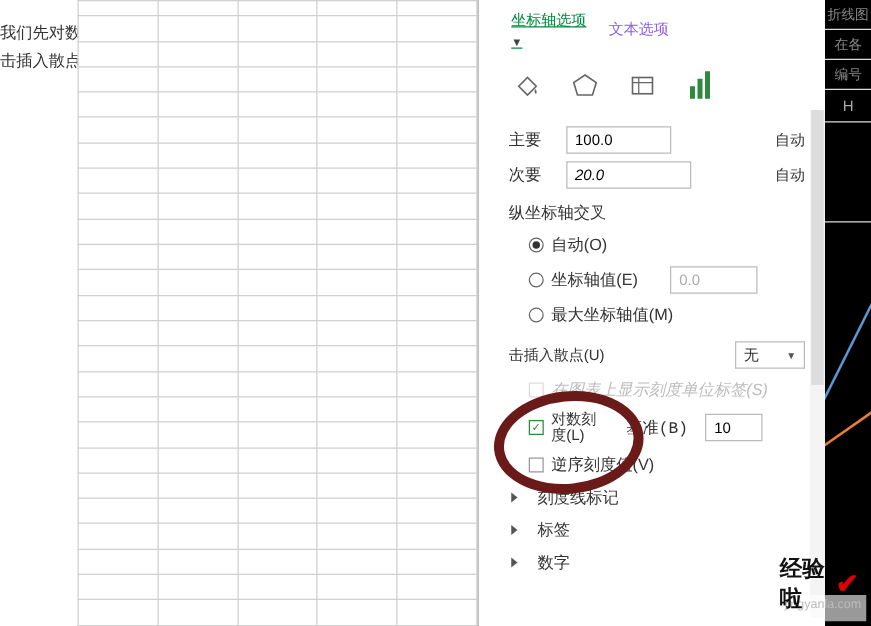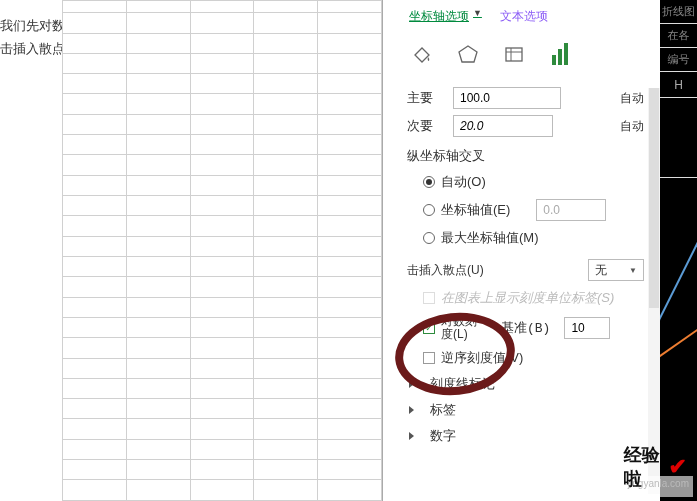--- a/index.html
+++ b/index.html
@@ -55,20 +55,21 @@
       align-items: center;
       gap: 18px;
       padding: 2px 0 6px 18px;
     }
     .axis-options {
       color: #008a3e;
       font-size: 12px;
       display: flex;
       gap: 4px;
       text-decoration: underline;
+      flex-direction: column;
     }
     .axis-options .chev { font-size: 9px; color: #444; }
     .tab-text { color: #8b5cf6; font-size: 12px; }
     .icons-row {
       display: flex;
       gap: 20px;
       padding: 10px 0 14px 18px;
       align-items: center;
     }
     .icon-wrap {
@@ -461,21 +462,21 @@
           <span></span>
           <span></span>
           <span></span>
         </div>
     </div>
   </div>
 
   <div class="section">
     <div class="row">
       <span class="label">主要</span>
-      <input class="input-box" style="width: 108px;" value="100.0">
+      <input class="input-box" style="width: 84px;" value="100.0">
       <span class="auto-text">自动</span>
     </div>
     <div class="row">
       <span class="label">次要</span>
       <input class="input-box" style="width: 100px; font-style: italic;" value="20.0">
       <span class="auto-text">自动</span>
     </div>
 
     <div class="sub-title">纵坐标轴交叉</div>
 

